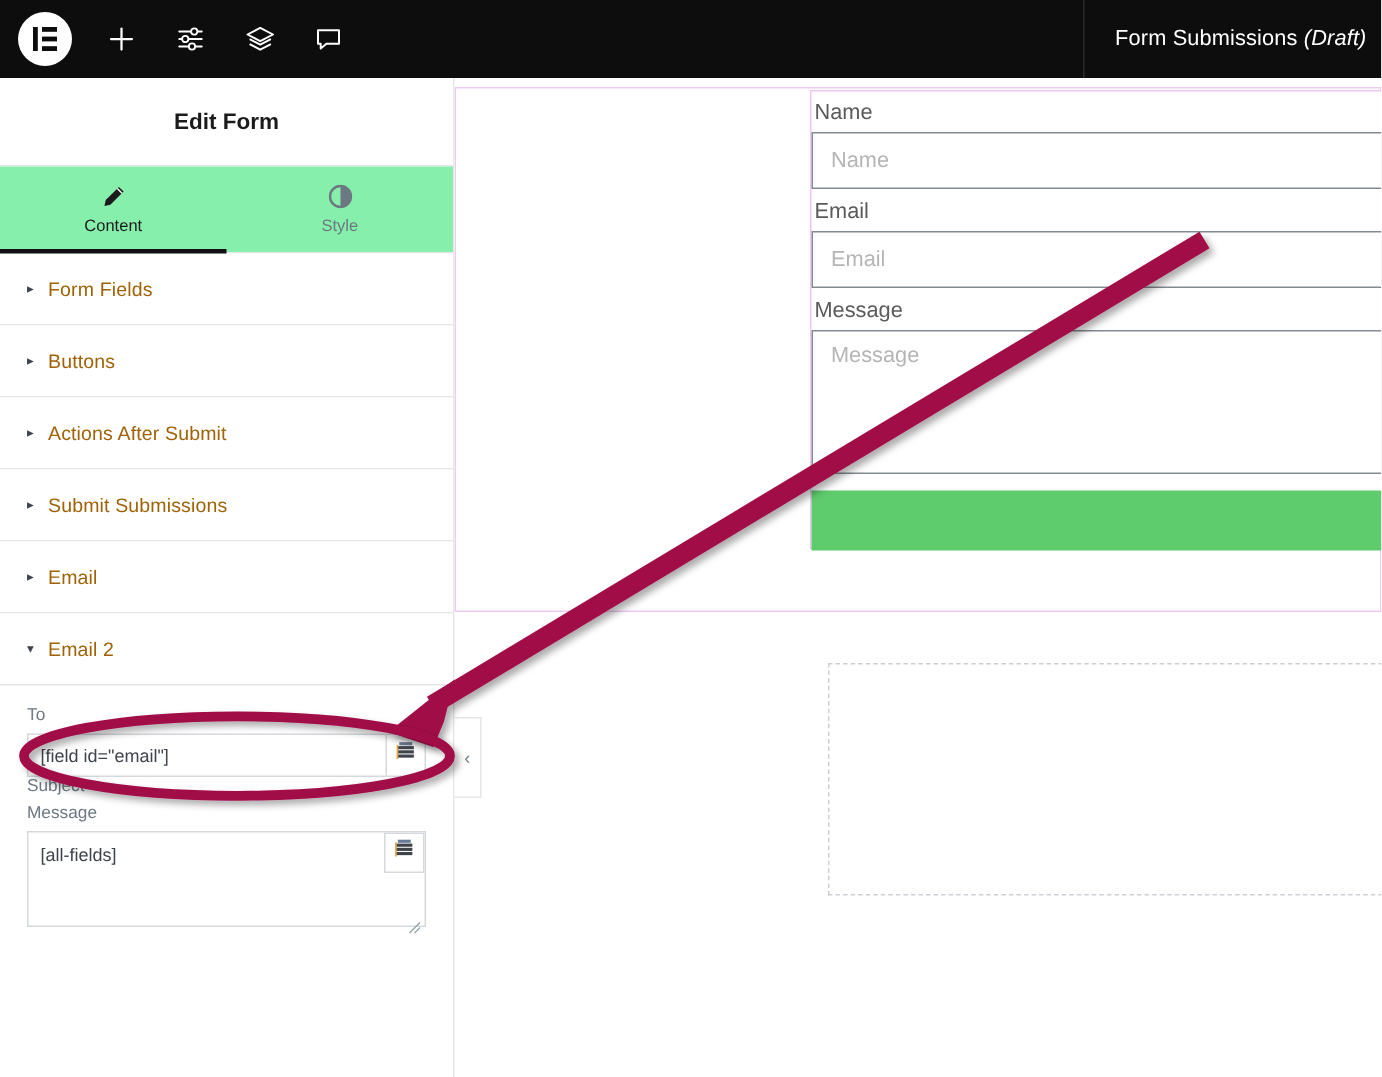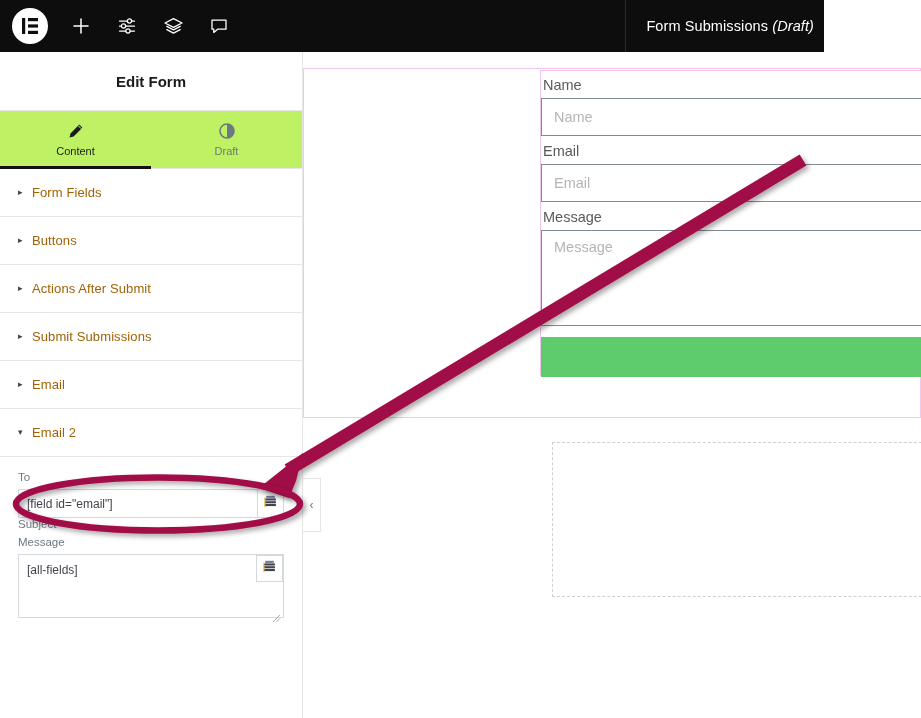--- a/index.html
+++ b/index.html
@@ -14,21 +14,21 @@
   #app {
     position: relative;
     width: 921px; height: 718px;
     overflow: hidden;
     background: #fff;
   }
 
   
   .topbar {
     position: absolute; left: 0; top: 0;
-    width: 824px; height: 52px;
+    width: 921px; height: 52px;
     background: #0d0d0e;
     display: flex; align-items: center;
     z-index: 30;
   }
   .topbar-left {
     display: flex; align-items: center;
     height: 52px;
     padding-left: 12px;
   }
   .logo-badge {
@@ -76,21 +76,21 @@
     display: flex; align-items: center; justify-content: center;
     border-bottom: 1px solid #e6e6e6;
     background: #fff;
   }
   .panel-header-title {
     font-size: 15px; font-weight: bold; color: #1b1b1b;
   }
   .panel-tabs {
     display: flex; height: 58px;
     border-bottom: 1px solid #e6e6e6;
-    background: #bef264;
+    background: #86efac;
   }
   .panel-tab {
     flex: 1;
     display: flex; flex-direction: column;
     align-items: center; justify-content: center;
     gap: 6px;
     cursor: pointer;
     position: relative;
     color: #6d7882;
   }
@@ -206,21 +206,21 @@
   .canvas {
     position: absolute;
     left: 303px; top: 52px;
     width: 618px; height: 666px;
     background: #ffffff;
     overflow: hidden;
     z-index: 5;
   }
   .section-outline {
     position: absolute;
-    left: 0; top: 16px;
+    left: 0; top: 6px;
     width: 618px; height: 350px;
     border: 1px solid #f0c9f2;
     box-sizing: border-box;
   }
   .widget-outline {
     position: absolute;
     left: 236px; top: 1px;
     width: 383px; height: 306px;
     border: 1px solid #efc4f1;
     background: #fff;
@@ -409,21 +409,21 @@
         <span class="tab-label">Content</span>
       </div>
 
       <div class="panel-tab">
         <span class="tab-ico">
           <svg width="16" height="16" viewBox="0 0 16 16" aria-hidden="true">
             <circle cx="8" cy="8" r="7" fill="none" stroke="#6d7882" stroke-width="1.6"></circle>
             <path d="M8 1 A7 7 0 0 1 8 15 Z" fill="#6d7882"></path>
           </svg>
         </span>
-        <span class="tab-label">Draft</span>
+        <span class="tab-label">Style</span>
       </div>
 
     </div>
 
     <div class="accordion">
 
       <div class="acc-item">
         <span class="acc-caret">▸</span>
         <span class="acc-title">Form Fields</span>
       </div>

